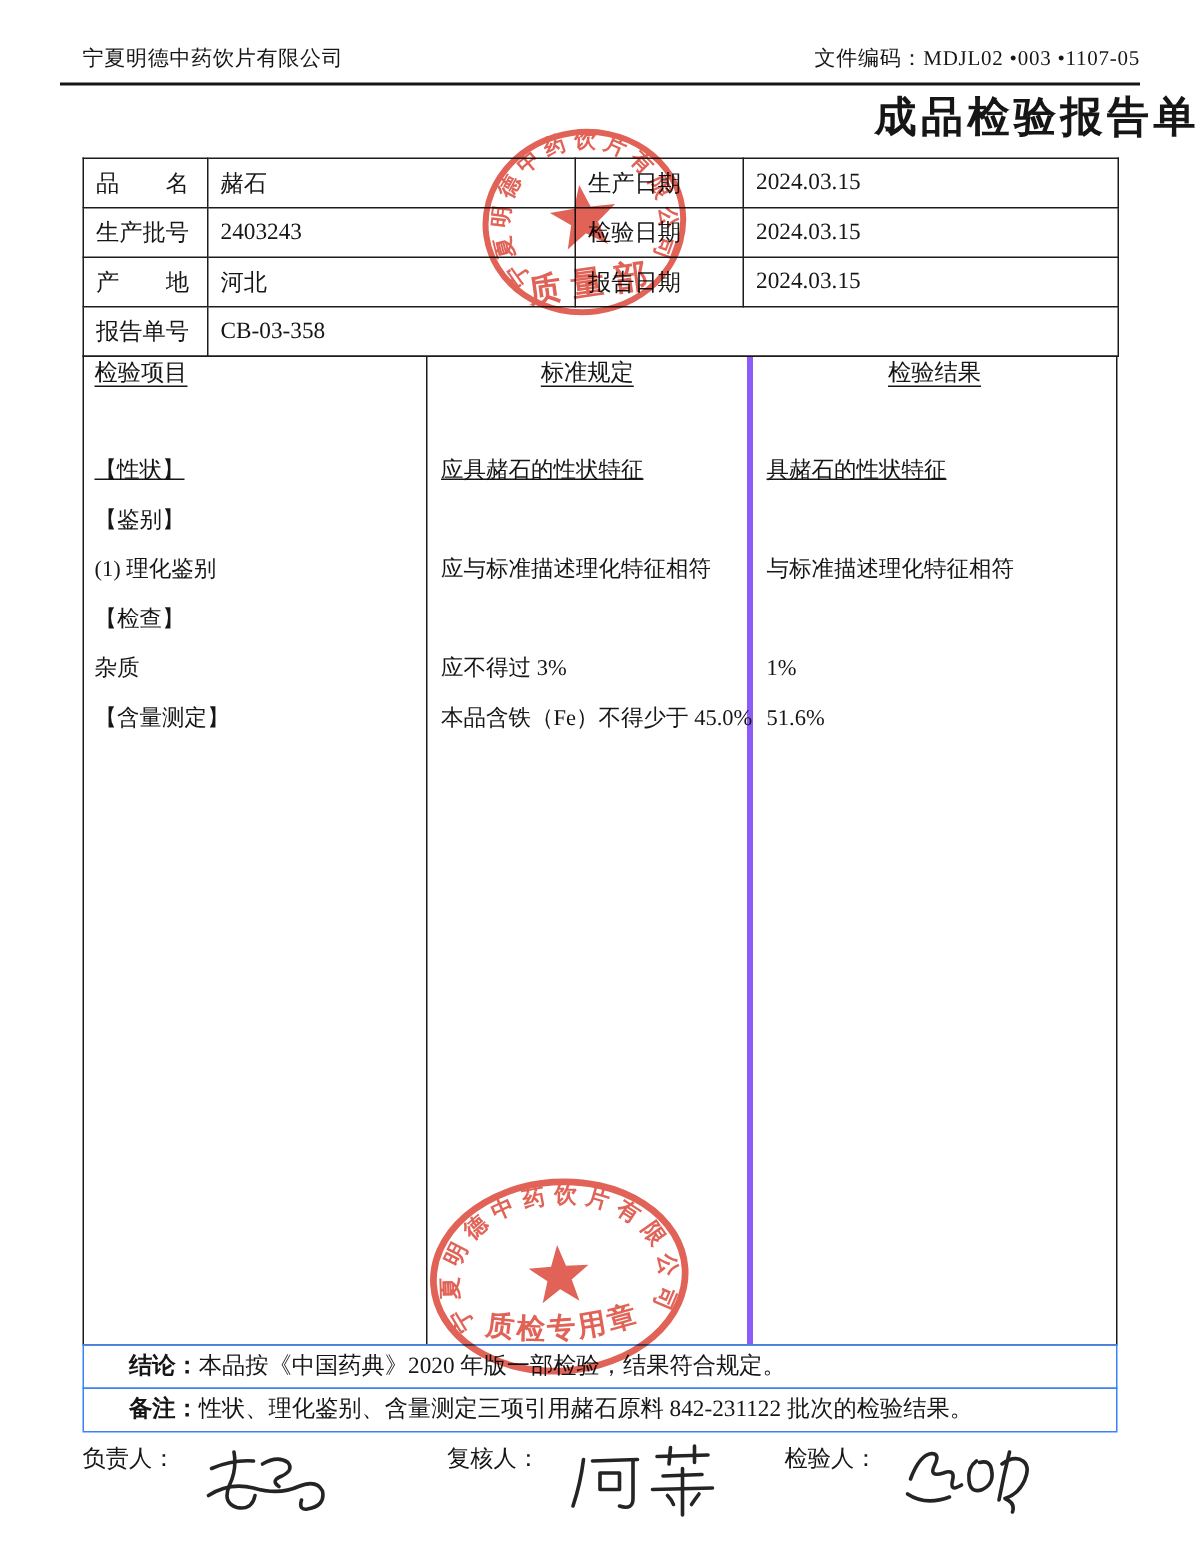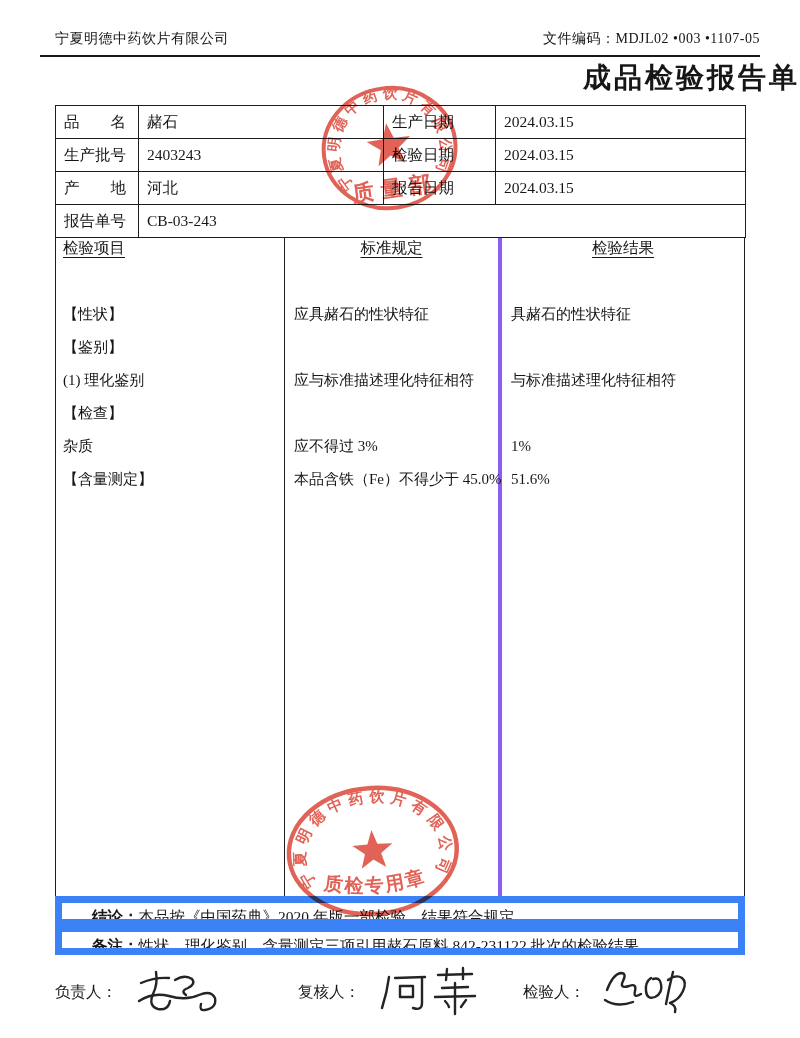--- a/index.html
+++ b/index.html
@@ -54,38 +54,38 @@
     height:46px; display:flex; align-items:flex-start;
     font-size:15.5px; padding-bottom:2px;
   }
   .rcol-1 .rhead { justify-content:flex-start; padding-left:7px; }
   .rcol-2 .rhead, .rcol-3 .rhead { justify-content:center; }
   .rhead span { text-decoration:underline; text-underline-offset:4px; }
   .rline {
     height:33px; line-height:33px; font-size:15px;
     padding:0 8px; white-space:nowrap;
   }
-  .rline.first { margin-top:14px; }
+  .rline.first { margin-top:14px;text-decoration:underline; }
   .rcol-1 .rline { padding-left:7px; }
   .rcol-2 .rline, .rcol-3 .rline { padding-left:9px; }
 
   
   .wide-row {
     left:55px; width:690px; height:30px;
-    border:7px solid #3b82f6;
+    border:1px solid #3b82f6;
     line-height:28px; font-size:15.5px; padding-left:30px;
     white-space:nowrap; overflow:hidden;
   }
   .row-conclusion { top:896px; }
   .row-remark    { top:925px; }
   .wide-row b { font-weight:bold; }
 
   
   .sig-row { left:55px; top:962px; width:690px; height:66px; }
-  .sig-group { position:absolute; display:flex; align-items:center; height:60px; }
+  .sig-group { position:absolute; display:flex; height:60px; }
   .sig-g1 { left:0; }
   .sig-g2 { left:243px; }
   .sig-g3 { left:440px;margin-left:28px; }
   .sig-label { font-size:15.5px; white-space:nowrap; }
   .sig-ink { margin-left:14px; }
   .sig-ink path { stroke:#242424; stroke-width:2.4; fill:none;
                   stroke-linecap:round; stroke-linejoin:round; }
 
   
   .stamp { pointer-events:none; opacity:0.85; mix-blend-mode:multiply; }
@@ -123,21 +123,21 @@
     <td class="c-dvalue">2024.03.15</td>
   </tr>
   <tr>
     <td class="c-label">产　　地</td>
     <td class="c-value">河北</td>
     <td class="c-dlabel">报告日期</td>
     <td class="c-dvalue">2024.03.15</td>
   </tr>
   <tr>
     <td class="c-label">报告单号</td>
-    <td class="c-value" colspan="3">CB-03-243</td>
+    <td class="c-value" colspan="3">CB-03-358</td>
   </tr>
 </tbody>
   </table>
 
 <div class="abs results">
   <div class="rcol rcol-1">
     <div class="rhead">
         <span>检验项目</span>
       </div>
     <div class="rline first">【性状】</div>

